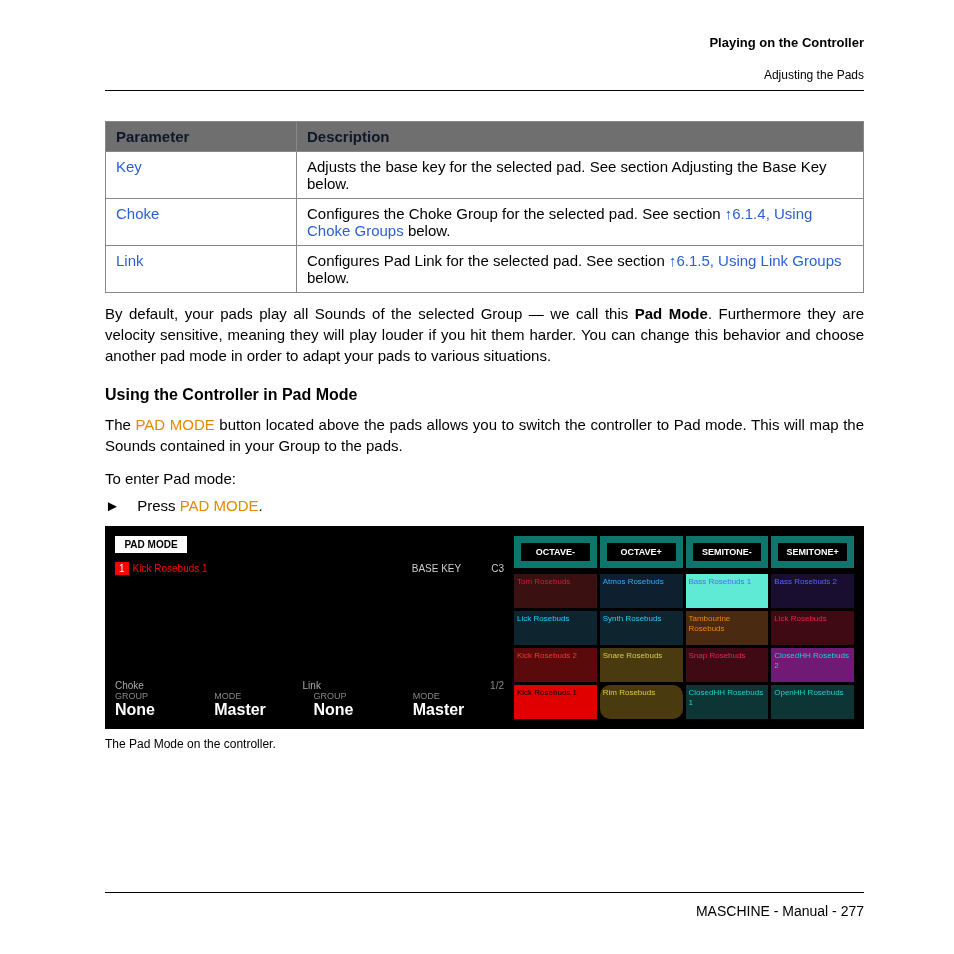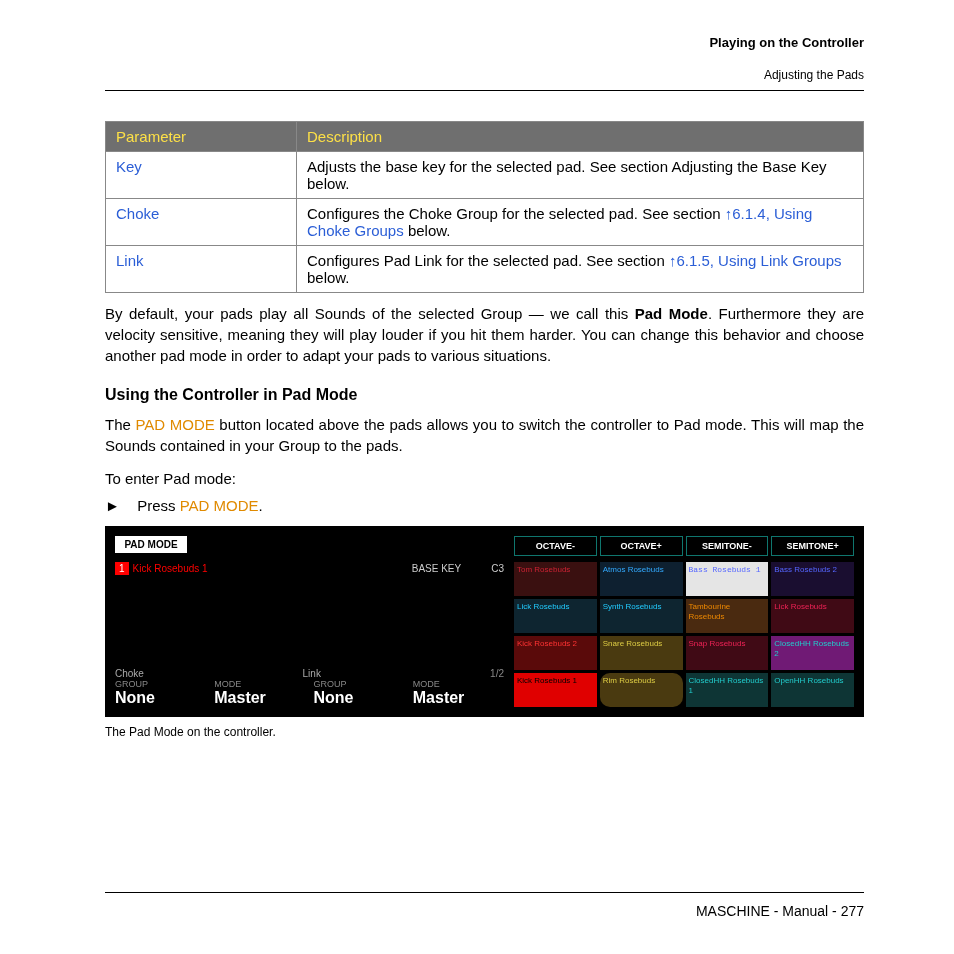--- a/index.html
+++ b/index.html
@@ -33,22 +33,22 @@
     font-size: 15px;
   }
   .doc-table th, .doc-table td {
     border: 1px solid #888;
     padding: 6px 10px;
     text-align: left;
     vertical-align: top;
   }
   .doc-table th {
     background: #6f6f6f;
-    color: #fde047;
-    font-weight: normal;
+    color: #0f172a;
+    font-weight: bold;
     font-size: 15px;
   }
   .blue-link { color: #2b5ed6; }
   .h-sec {
     font-weight: bold;
     font-size: 17px;
     margin-top: 22px;
   }
   .h-sec .nr { display:inline-block; width:70px;}
   .body-txt {
@@ -111,21 +111,21 @@
   .param-col .lbl { color:#888; font-size:9px;}
   .param-col .val { color:#fff; font-size:16px; font-weight:bold;}
   .pg { color:#888; font-size:10px; text-align:right;}
   .ctrl-right {
     width: 340px;
     display:flex;
     flex-direction:column;
     gap:3px;
   }
   .btn-row { display:flex; gap:3px; }
-  .tbtn { flex:1; border:1px solid #0f766e; color:#fff; background:#000; font-size:9px; padding:4px 0; text-align:center; font-weight:bold;}
+  .tbtn { flex:1; border:7px solid #0f766e; color:#fff; background:#000; font-size:9px; padding:4px 0; text-align:center; font-weight:bold;}
   .pad-grid { display:grid; grid-template-columns: repeat(4,1fr); grid-auto-rows: 34px; gap:3px; flex:1; margin-top:3px;}
   .pad { font-size:8px; padding:3px; line-height:1.2; }
   .caption { font-size:12px; margin-top:8px; color:#000;}
   .footer {
     position:absolute;
     bottom:35px;
     right:90px;
     left:105px;
     border-top:1px solid #000;
     text-align:right;
@@ -214,21 +214,21 @@
     <div class="ctrl-right">
       <div class="btn-row" id="topbtns">
           <div class="tbtn">OCTAVE-</div>
           <div class="tbtn">OCTAVE+</div>
           <div class="tbtn">SEMITONE-</div>
           <div class="tbtn">SEMITONE+</div>
         </div>
       <div class="pad-grid" id="padgrid">
           <div class="pad" style="background: rgb(58, 16, 16); color: rgb(204, 34, 51);">Tom Rosebuds</div>
           <div class="pad" style="background: rgb(14, 32, 48); color: rgb(51, 170, 255);">Atmos Rosebuds</div>
-          <div class="pad" style="background: #e5e5e5; color: rgb(85, 102, 255); font-family: Liberation Mono, monospace;">Bass Rosebuds 1</div>
+          <div class="pad" style="background: #5eead4; color: rgb(85, 102, 255);">Bass Rosebuds 1</div>
           <div class="pad" style="background: rgb(26, 14, 48); color: rgb(85, 102, 255);">Bass Rosebuds 2</div>
           <div class="pad" style="background: rgb(14, 37, 48); color: rgb(34, 204, 255);">Lick Rosebuds</div>
           <div class="pad" style="background: rgb(14, 37, 48); color: rgb(34, 204, 255);">Synth Rosebuds</div>
           <div class="pad" style="background: rgb(74, 42, 16); color: rgb(238, 136, 0);">Tambourine Rosebuds</div>
           <div class="pad" style="background: rgb(64, 10, 21); color: rgb(238, 34, 85);">Lick Rosebuds</div>
           <div class="pad" style="background: rgb(90, 10, 10); color: rgb(255, 51, 51);">Kick Rosebuds 2</div>
           <div class="pad" style="background: rgb(74, 58, 16); color: rgb(221, 204, 68);">Snare Rosebuds</div>
           <div class="pad" style="background: rgb(64, 10, 21); color: rgb(238, 34, 85);">Snap Rosebuds</div>
           <div class="pad" style="background: #701a75; color: rgb(34, 204, 204);">ClosedHH Rosebuds 2</div>
           <div class="pad" style="background: rgb(224, 0, 0); color: rgb(0, 0, 0);">Kick Rosebuds 1</div>

